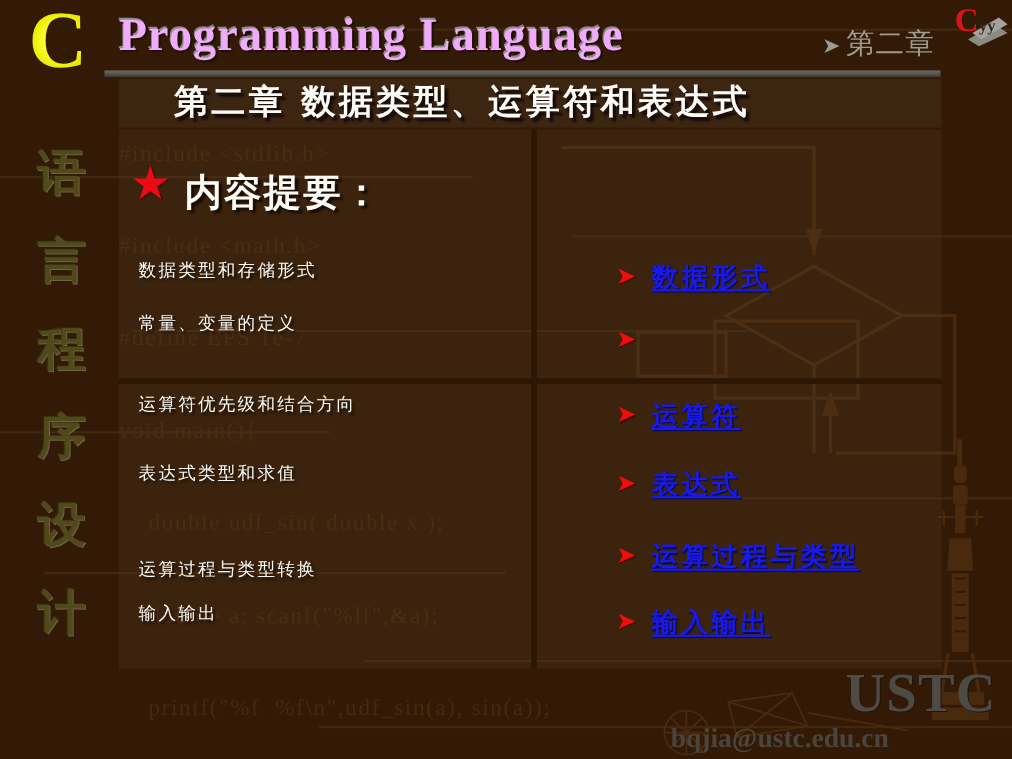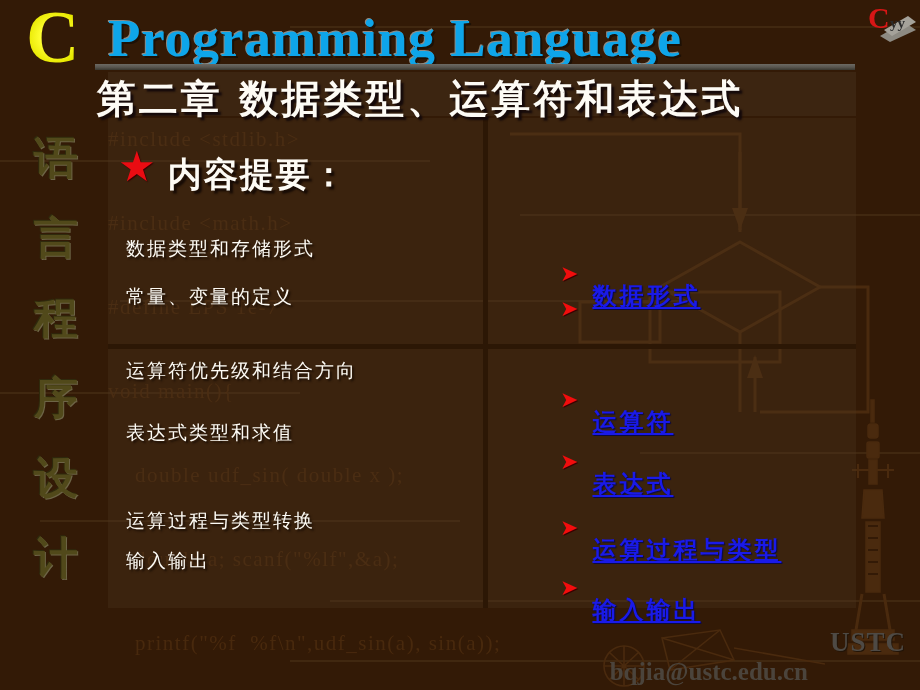--- a/index.html
+++ b/index.html
@@ -95,23 +95,23 @@
     color: #f2f200;
     background: radial-gradient(circle at 48% 50%, #ffff9e 0%, #ffff33 30%, #e8e800 62%, #c9c900 100%);
     -webkit-background-clip: text;
     background-clip: text;
     -webkit-text-fill-color: transparent;
   }
   .header-title {
     position: absolute;
     left: 108px; top: 8px;
     font-family: "Liberation Serif", "DejaVu Serif", serif;
-    font-size: 53px;
-    font-weight: bold;
-    color: #0ea5e9;
+    font-size: 42px;
+    font-weight: bold;
+    color: #f0abfc;
     text-shadow: 2px 2px 0 #1d1106, -1px -1px 0 #8d8b85;
     letter-spacing: 1px;
     white-space: nowrap;
   }
   .header-chapter {
     position: absolute;
     right: 70px; top: 22px;
     font-size: 26px;
     color: #9d9a90;
     letter-spacing: 1px;
@@ -139,21 +139,21 @@
     z-index: 5;
     background: rgba(68, 48, 28, 0.55);
   }
   .slide-title {
     position: absolute;
     left: 0; top: 72px;
     width: 840px;
     text-align: center;
     z-index: 7;
     font-family: "DejaVu Sans", sans-serif;
-    font-size: 39px;
+    font-size: 31px;
     font-weight: bold;
     color: #fdfbf5;
     letter-spacing: 3px;
     text-shadow: 3px 3px 2px #14090a, 1px 1px 0 #2b1608;
     white-space: nowrap;
   }
 
   
   .sidebar {
     position: absolute;
@@ -224,21 +224,21 @@
   
   .topics {
     position: absolute;
     left: 126px;
     width: 350px;
     z-index: 8;
   }
   .topic {
     position: absolute;
     font-family: "Liberation Serif", "DejaVu Serif", serif;
-    font-size: 19px;
+    font-size: 16px;
     color: #fdfbf5;
     letter-spacing: 2px;
     white-space: nowrap;
     text-shadow: 2px 2px 2px #1b0e05;
   }
 
   
   .links {
     position: absolute;
     left: 560px;
@@ -260,30 +260,29 @@
   }
   .link-text {
     font-family: "DejaVu Sans", sans-serif;
     font-size: 24px;
     font-weight: bold;
     color: #1a1ae8;
     letter-spacing: 3px;
     text-decoration: underline;
     text-underline-offset: 3px;
     text-shadow: 1px 1px 1px #0a0a44;
-    margin-top: 44px;
   }
 
   
   .footer-ustc {
     position: absolute;
     right: 14px; bottom: 32px;
     z-index: 6;
     font-family: "Liberation Serif", "DejaVu Serif", serif;
-    font-size: 27px;
+    font-size: 50px;
     font-weight: bold;
     letter-spacing: 1px;
     color: #4e4a45;
     text-shadow: 1px 1px 0 #231508;
     margin-left: 32px;
   }
   .footer-email {
     position: absolute;
     right: 112px; bottom: 4px;
     z-index: 7;
@@ -388,20 +387,23 @@
     </g>
   </svg>
 
   <div class="panel"></div>
   <div class="panel-divider-h"></div>
   <div class="panel-divider-v"></div>
 
   <div class="header">
     <div class="logo-c">C</div>
     <div class="header-title">Programming Language</div>
+    <div class="header-chapter">
+      <span class="arrow">➤</span><span>第二章</span>
+    </div>
     <div class="header-rule"></div>
     <svg class="logo-corner" viewBox="0 0 58 42">
       <path d="M20 36 L44 22 L56 30 L30 42 Z" fill="#8d8a82"></path>
       <path d="M24 30 L48 16 L56 22 L32 36 Z" fill="#a5a29a"></path>
       <text x="8" y="28" font-family="Liberation Serif, serif" font-size="30" font-weight="bold" fill="#d81616">C</text>
       <text x="30" y="28" font-family="Liberation Serif, serif" font-size="15" font-weight="bold" fill="#2b2b2b">yy</text>
     </svg>
   </div>
 
   <div class="title-banner"></div>

